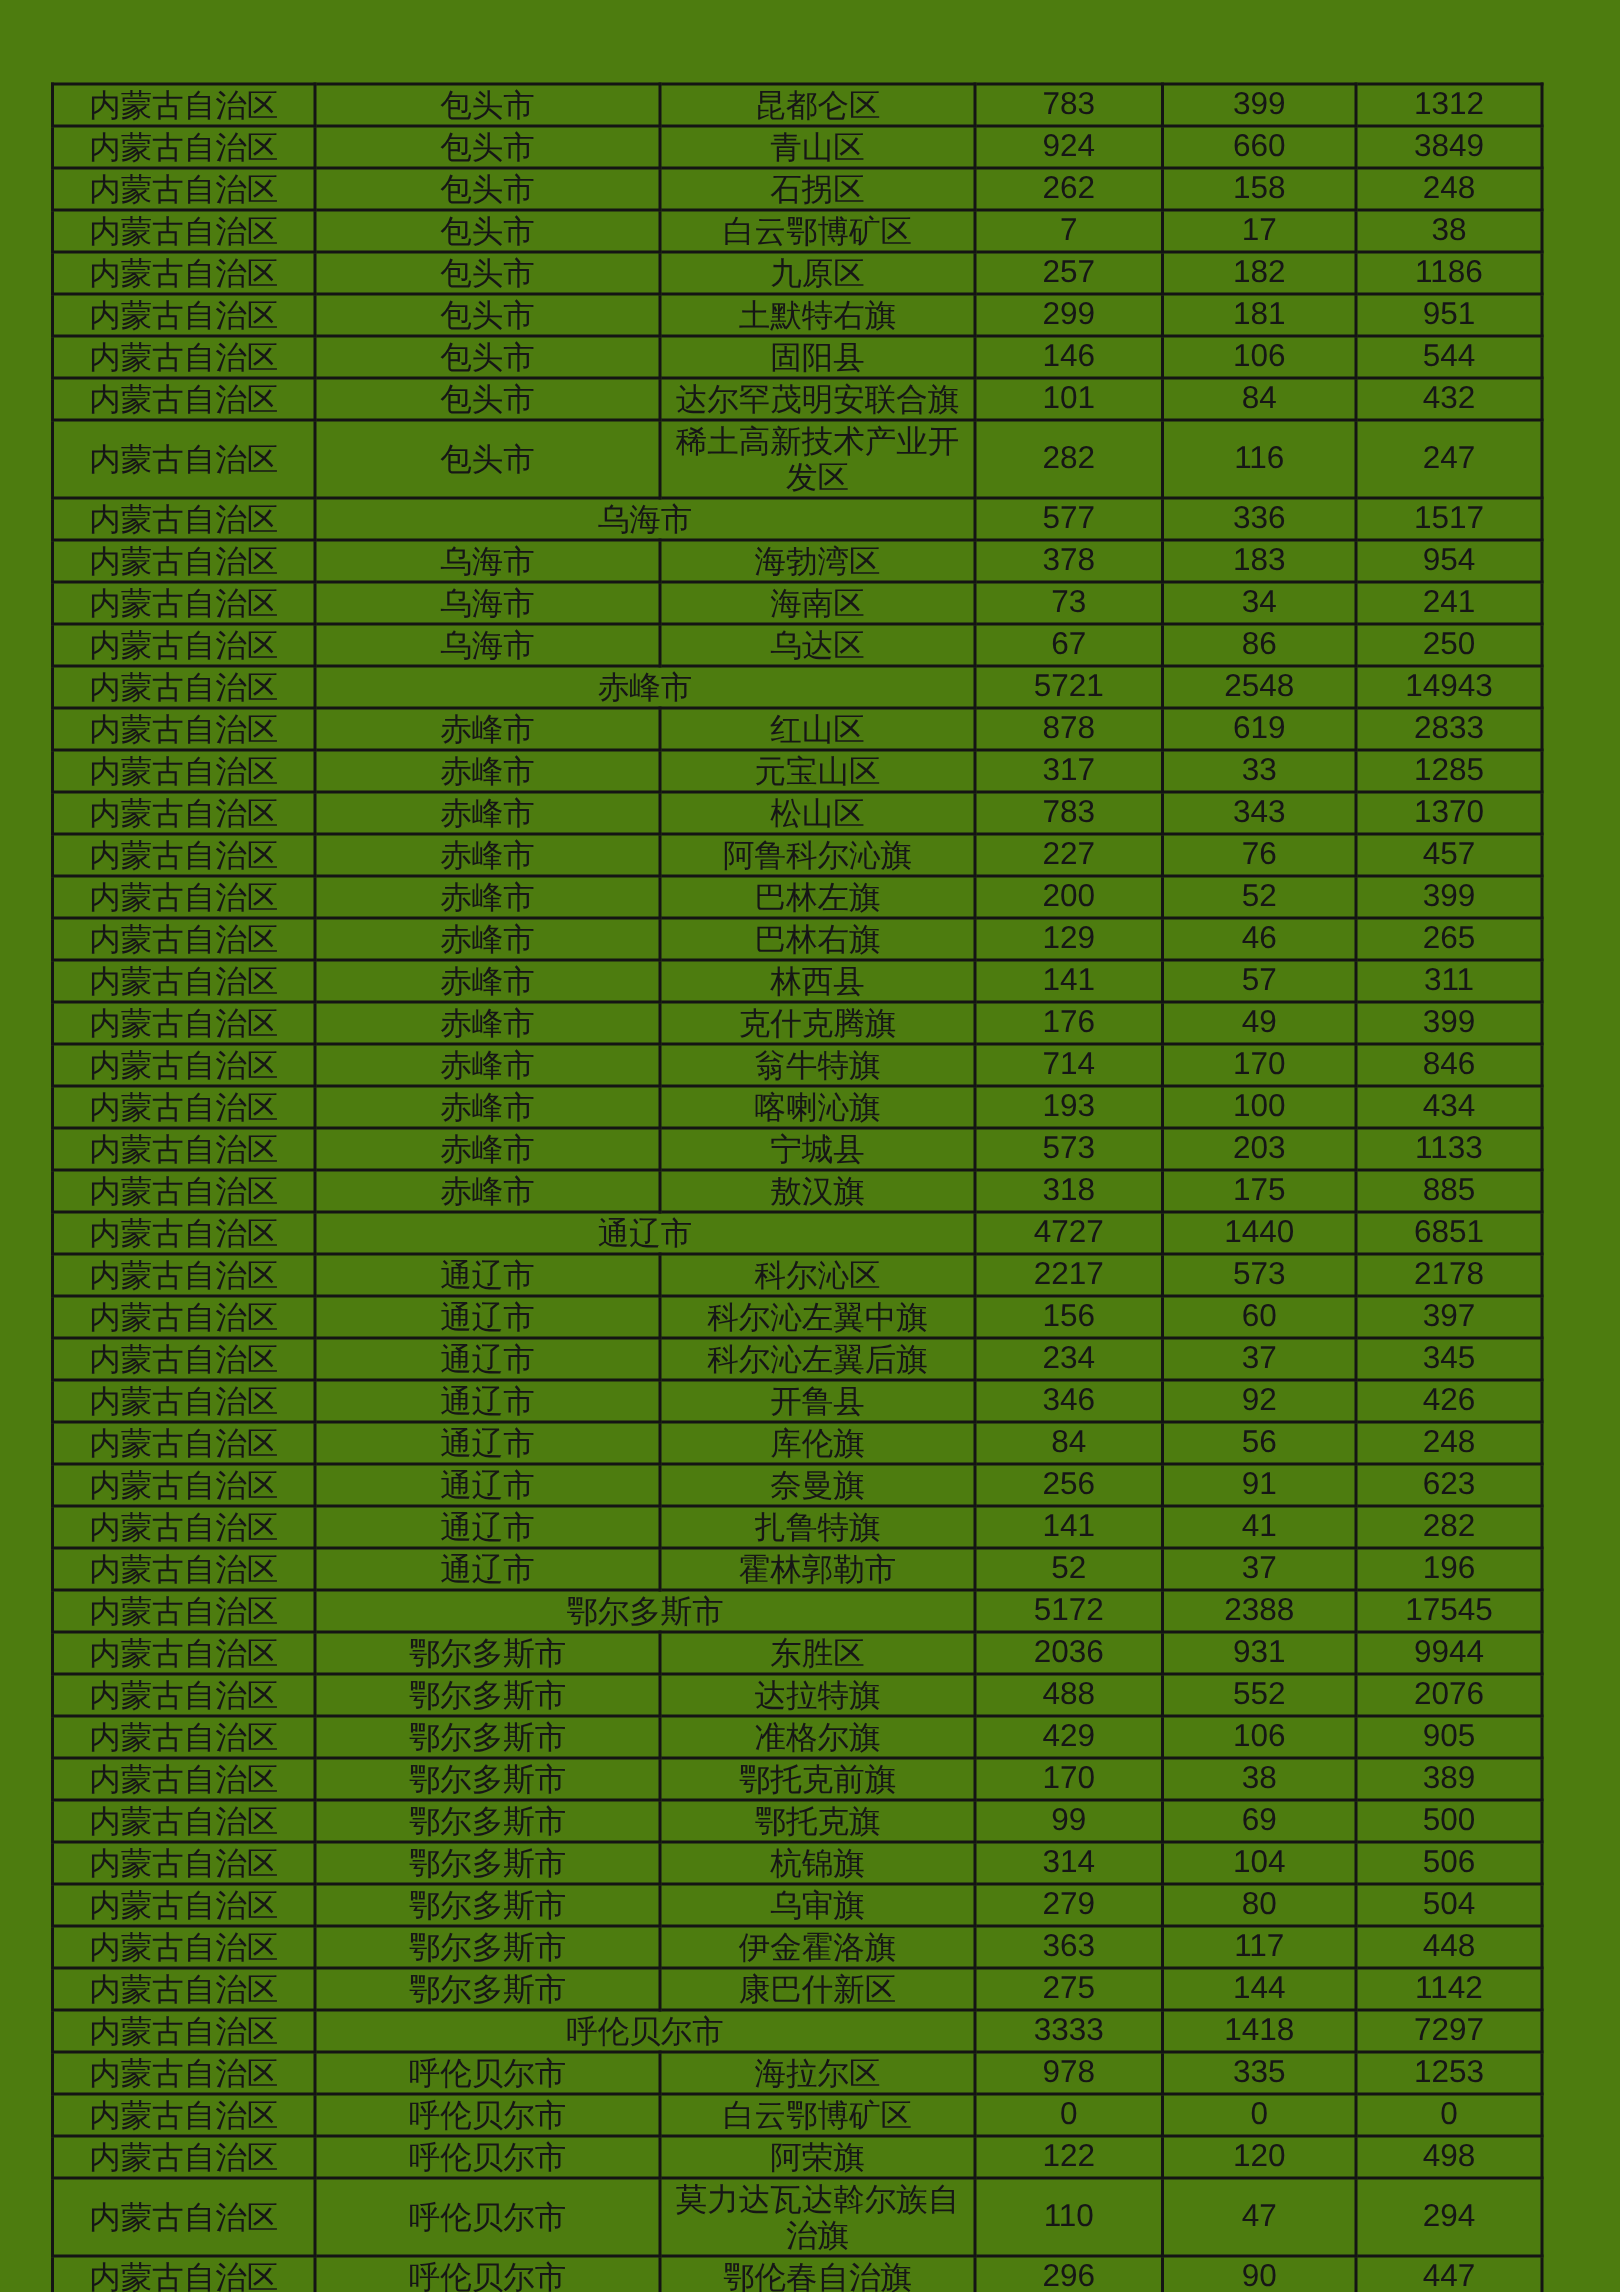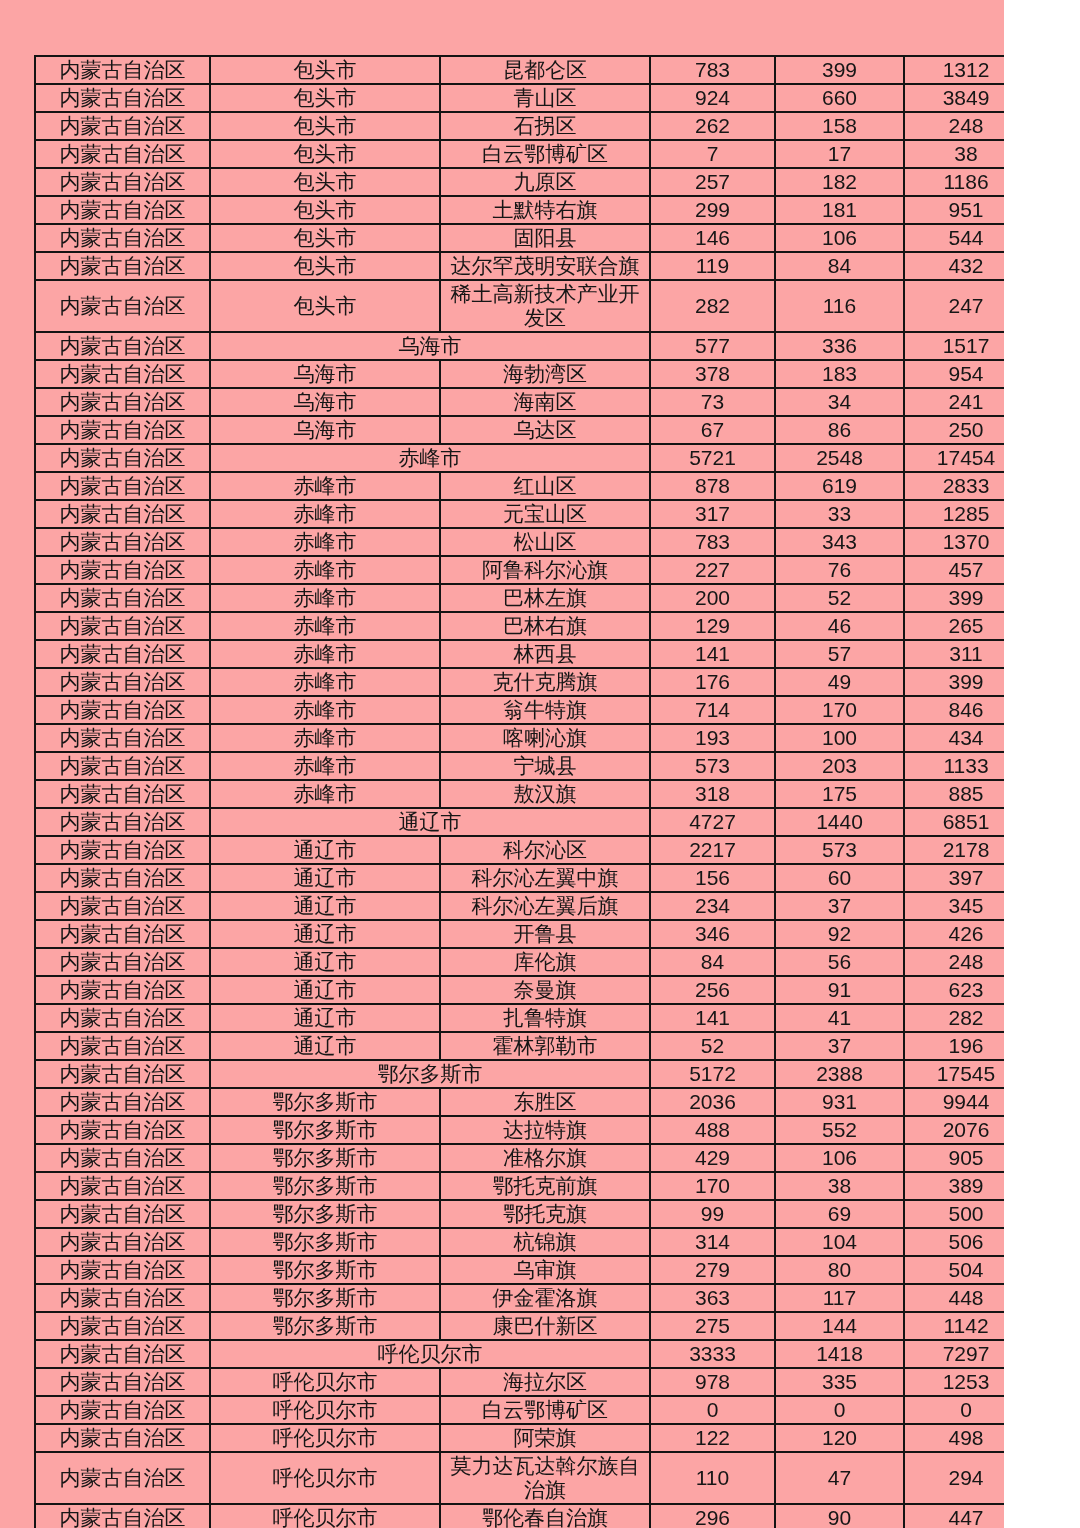--- a/index.html
+++ b/index.html
@@ -1,20 +1,20 @@
 <!DOCTYPE html>
 <html><head>
 <meta charset="utf-8">
 <style>
   html, body { margin: 0; padding: 0; }
   .page {
     position: relative;
-    width: 1004px;
+    width: 1080px;
     height: 1528px;
-    background: #fca5a5;
+    background: #4d7c0f;
     overflow: hidden;
     text-decoration: underline;
   }
   table.region-table {
     position: absolute;
     left: 34px;
     top: 55px;
     width: 993px;
     border-collapse: collapse;
     table-layout: fixed;
@@ -107,21 +107,21 @@
           <td class="t">包头市</td>
           <td class="t">固阳县</td>
           <td class="n">146</td>
           <td class="n">106</td>
           <td class="n">544</td>
         </tr>
         <tr>
           <td class="t">内蒙古自治区</td>
           <td class="t">包头市</td>
           <td class="t">达尔罕茂明安联合旗</td>
-          <td class="n">119</td>
+          <td class="n">101</td>
           <td class="n">84</td>
           <td class="n">432</td>
         </tr>
         <tr>
           <td class="t">内蒙古自治区</td>
           <td class="t">包头市</td>
           <td class="t">稀土高新技术产业开发区</td>
           <td class="n">282</td>
           <td class="n">116</td>
           <td class="n">247</td>
@@ -155,21 +155,21 @@
           <td class="t">乌达区</td>
           <td class="n">67</td>
           <td class="n">86</td>
           <td class="n">250</td>
         </tr>
         <tr>
           <td class="t">内蒙古自治区</td>
           <td class="t" colspan="2">赤峰市</td>
           <td class="n">5721</td>
           <td class="n">2548</td>
-          <td class="n">17454</td>
+          <td class="n">14943</td>
         </tr>
         <tr>
           <td class="t">内蒙古自治区</td>
           <td class="t">赤峰市</td>
           <td class="t">红山区</td>
           <td class="n">878</td>
           <td class="n">619</td>
           <td class="n">2833</td>
         </tr>
         <tr>

